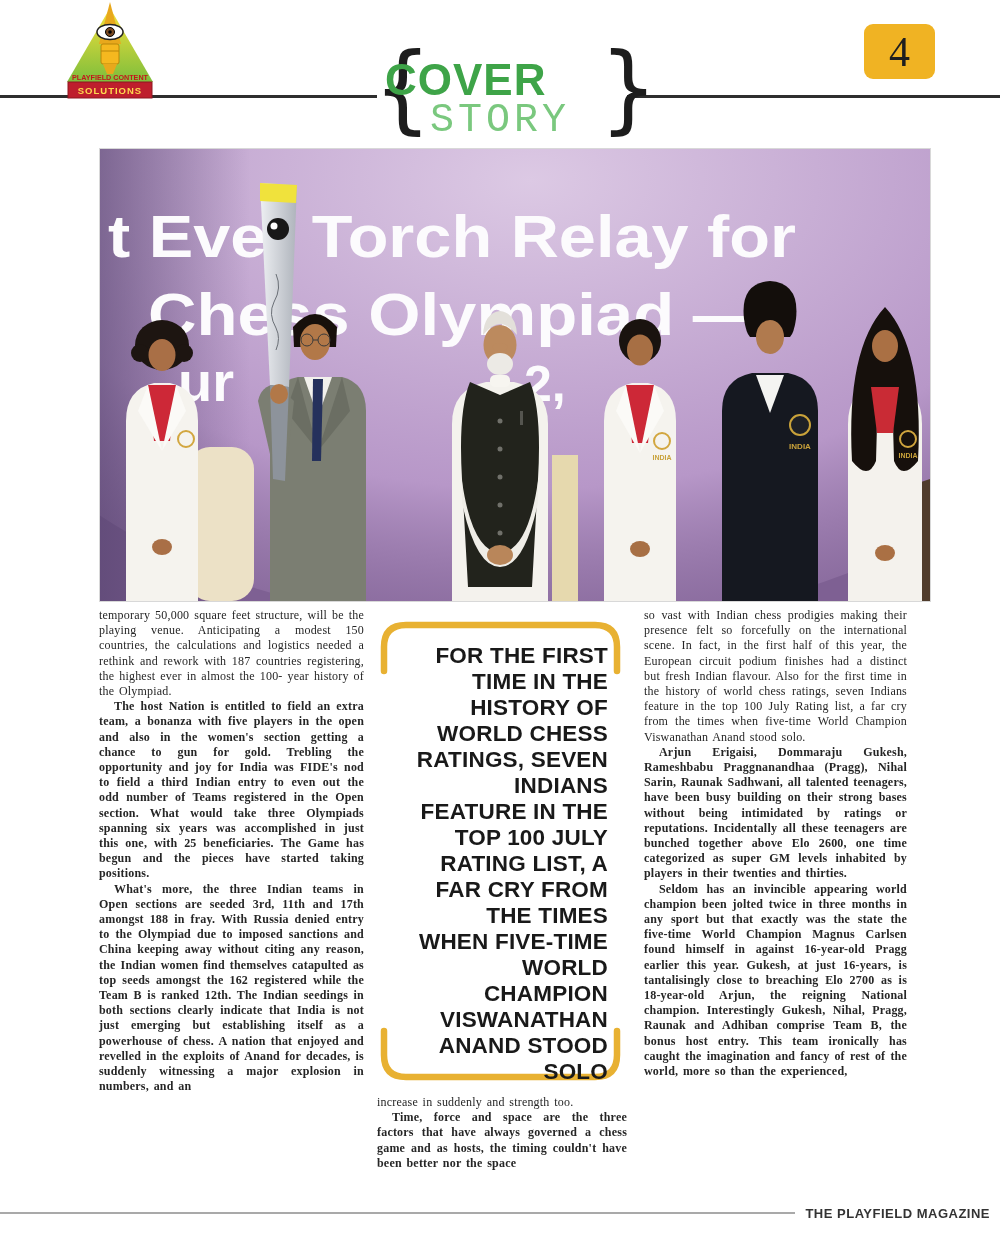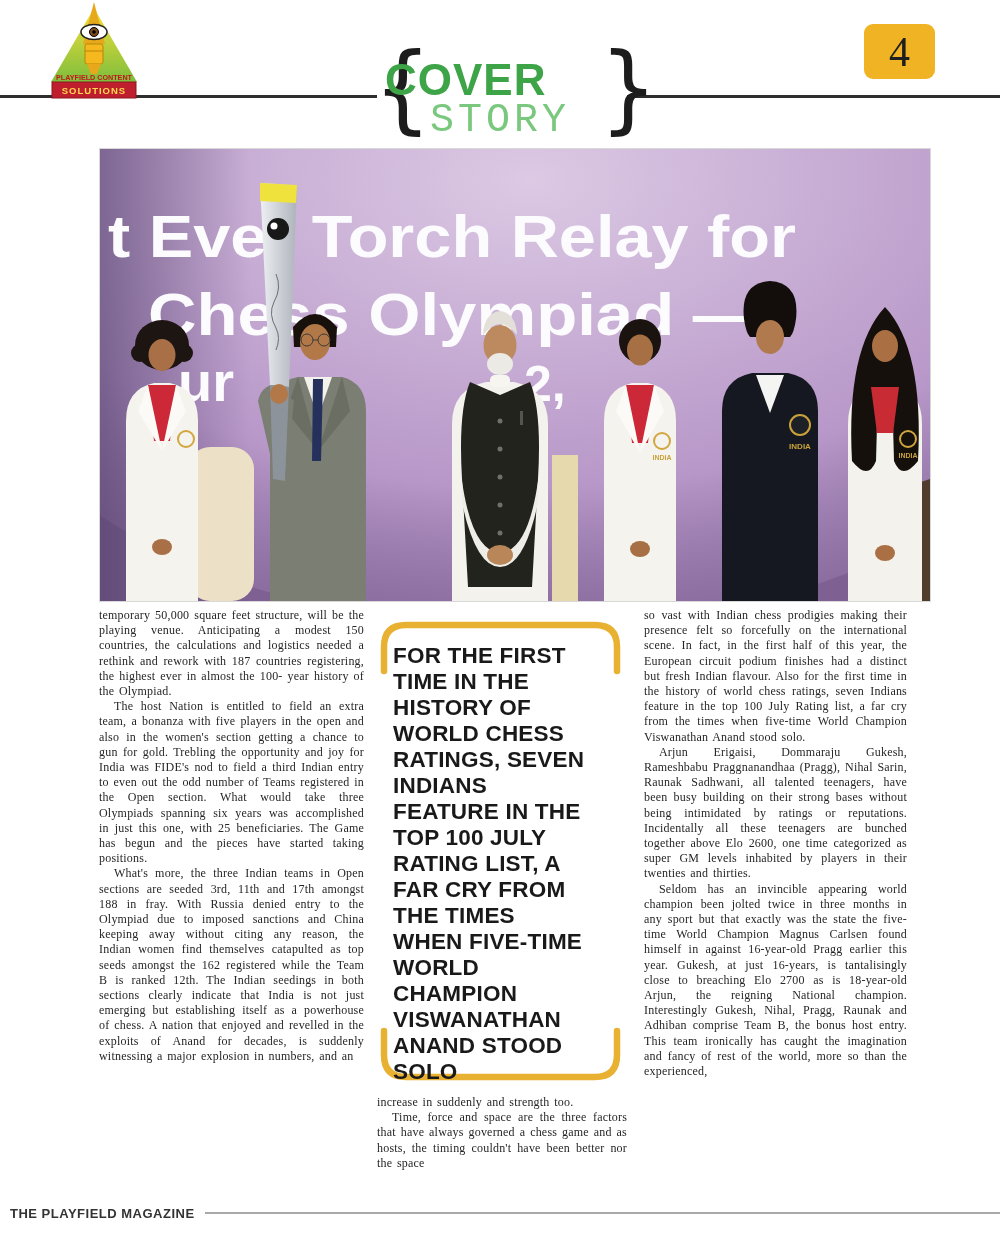--- a/index.html
+++ b/index.html
@@ -4,21 +4,21 @@
 <style>
   html,body{margin:0;padding:0;background:#ffffff;}
   .page{position:relative;width:1000px;height:1250px;background:#fff;overflow:hidden;
         font-family:"Liberation Serif",serif;}
 
   
   .rule{position:absolute;height:3px;background:#2e2e2e;}
   .rule-left{top:95px;left:0;width:377px;}
   .rule-right{top:95px;left:627px;width:373px;}
 
-  .logo{position:absolute;left:36px;top:2px;width:118px;height:106px;}
+  .logo{position:absolute;left:52px;top:2px;width:118px;height:106px;}
 
   .brace{position:absolute;top:40px;font-family:"DejaVu Sans",sans-serif;
          font-size:96px;line-height:1;font-weight:400;color:#1d1d1d;transform:scaleX(0.95);}
   .brace-left{left:372px;}
   .brace-right{left:598px;}
   .cover-word{position:absolute;top:58px;left:385px;width:230px;text-align:left;
               font-family:"Liberation Sans",sans-serif;font-weight:800;font-size:44px;
               letter-spacing:1px;color:#3EA448;line-height:1;}
   .story-word{position:absolute;top:101px;left:385px;width:230px;text-align:center;
               font-family:Liberation Mono, monospace;font-weight:400;font-size:40px;
@@ -32,32 +32,32 @@
          outline:1px solid #d8d8d8;}
   .photo svg{display:block;}
 
   
   .col{position:absolute;top:608px;}
   .col-left{left:99px;width:265px;}
   .col-right{left:644px;width:263px;}
   .col-mid-lower{position:absolute;left:377px;top:1095px;width:250px;}
   .body-p{margin:0;font-family:"Liberation Serif",serif;font-size:12px;line-height:15.2px;
           color:#262626;text-align:justify;letter-spacing:0.2px;word-spacing:1.5px;hyphens:auto;}
-  .body-p.ind{text-indent:15px;}
+  .body-p.ind{text-indent:15px;font-weight:bold;}
 
   
   .pullquote{position:absolute;left:377px;top:617px;width:247px;height:468px;}
   .pullquote svg{position:absolute;left:0;top:0;}
-  .pq-text{position:absolute;left:16px;right:16px;top:26px;text-align:left;
+  .pq-text{position:absolute;left:16px;right:16px;top:26px;text-align:right;
            font-family:"Liberation Sans",sans-serif;font-weight:bold;font-size:22.5px;
            line-height:26px;color:#191919;white-space:pre-line;letter-spacing:0.2px;}
 
   
   .footer-rule{position:absolute;left:0;right:0;top:1212px;height:2px;background:#a9a9a9;}
-  .footer-label{position:absolute;left:0;right:0;top:1204px;text-align:left;}
+  .footer-label{position:absolute;left:0;right:0;top:1204px;text-align:right;}
   .footer-label span{display:inline-block;background:#fff;padding:0 10px;
            font-family:"Liberation Sans",sans-serif;font-weight:bold;font-size:13px;
            letter-spacing:0.5px;color:#333;}
 </style>
 </head>
 <body>
 
 <div class="page">
 
   <div class="rule rule-left"></div>

